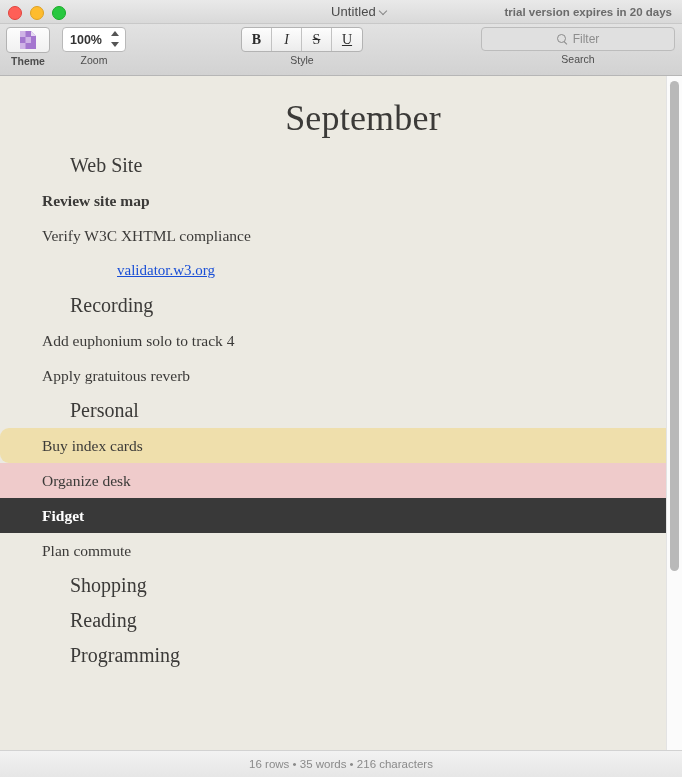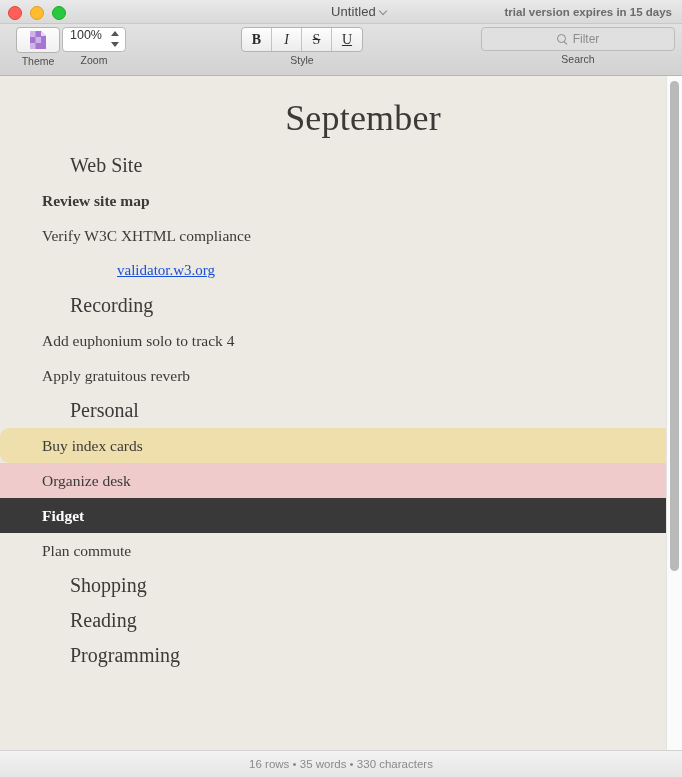--- a/index.html
+++ b/index.html
@@ -135,21 +135,23 @@
   }
 
   
   .zoom-field {
     width: 62px;
     height: 23px;
     border-radius: 4px;
     background: #fff;
     border: 1px solid #b9b9b9;
     display: flex;
-    position: relative;
+    align-items: center;
+    position: relative;
+    font-weight: bold;
   }
   .zoom-val {
     font-size: 12.5px;
     color: #333;
     padding-left: 7px;
   }
   .stepper {
     position: absolute;
     right: 5px;
     top: 3px;
@@ -324,26 +326,26 @@
   <div class="titlebar">
     <div class="traffic">
       <span class="light close"></span>
       <span class="light min"></span>
       <span class="light max"></span>
     </div>
     <div class="doc-title">
       <span class="title-text">Untitled</span>
       <span class="chev"></span>
     </div>
-    <div class="trial">trial version expires in 15 days</div>
+    <div class="trial">trial version expires in 20 days</div>
   </div>
 
   <div class="toolbar">
 
-    <div class="tgroup" style="left:16px;">
+    <div class="tgroup" style="left:6px;font-weight:bold;">
       <div class="tgroup-row">
         <div class="theme-btn">
           <span class="theme-icon">
             <svg width="16" height="18" viewBox="0 0 16 18">
               <path d="M0 0 H11 L16 5 V18 H0 Z" fill="#a476cf"></path>
               <rect x="0" y="0" width="5.5" height="6" fill="#cfb3e6"></rect>
               <rect x="5.5" y="6" width="5.5" height="6" fill="#cfb3e6"></rect>
               <rect x="0" y="12" width="5.5" height="6" fill="#cfb3e6"></rect>
               <path d="M11 0 L16 5 H11 Z" fill="#e6dbf2"></path>
             </svg>
@@ -439,16 +441,16 @@
             <span class="cell">Programming</span>
           </div>
         </div>
     </div>
     <div class="scrolltrack">
       <div class="scrollthumb"></div>
     </div>
   </div>
 
   <div class="statusbar">
-    <span class="status-text">16 rows • 35 words • 330 characters</span>
+    <span class="status-text">16 rows • 35 words • 216 characters</span>
   </div>
 
 </div>
 
 </body></html>

